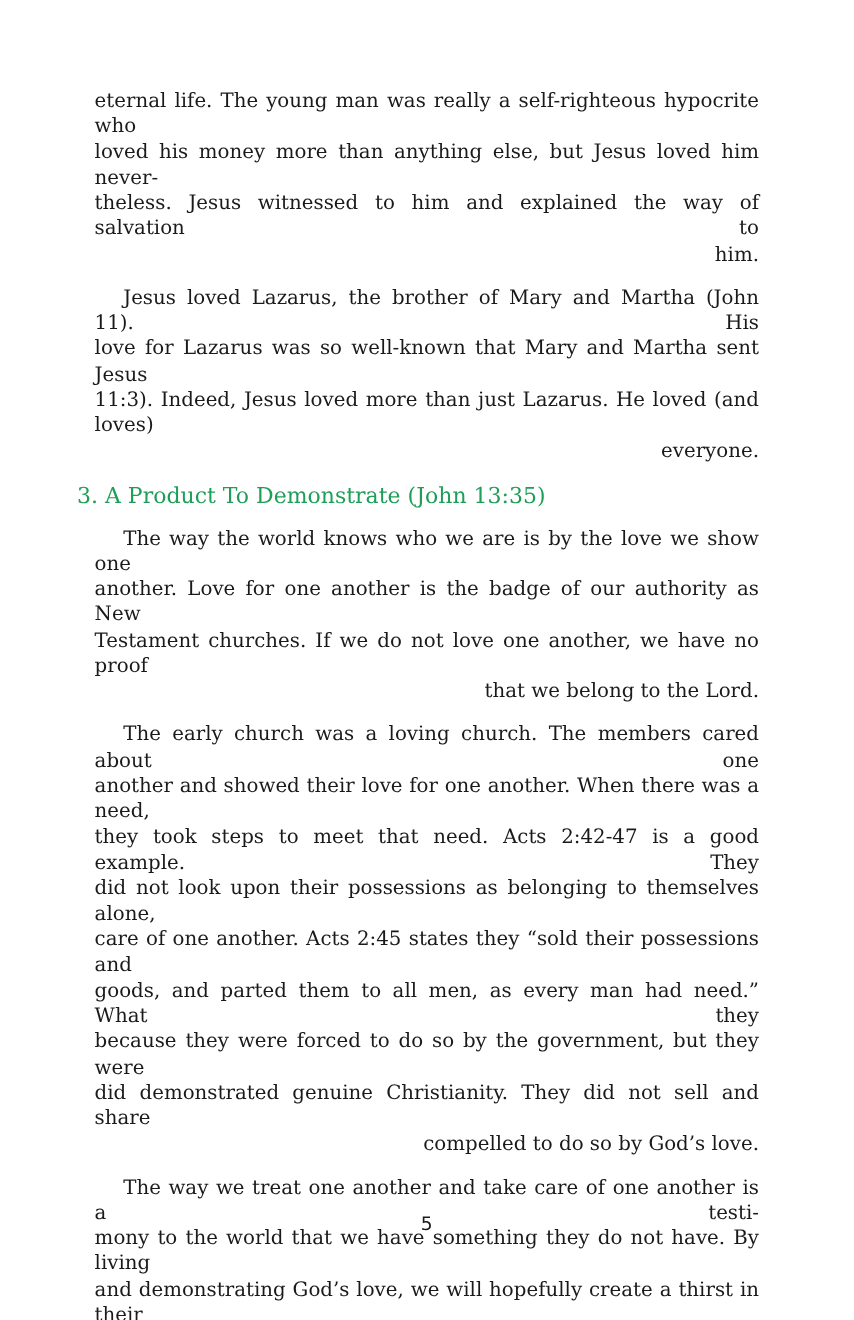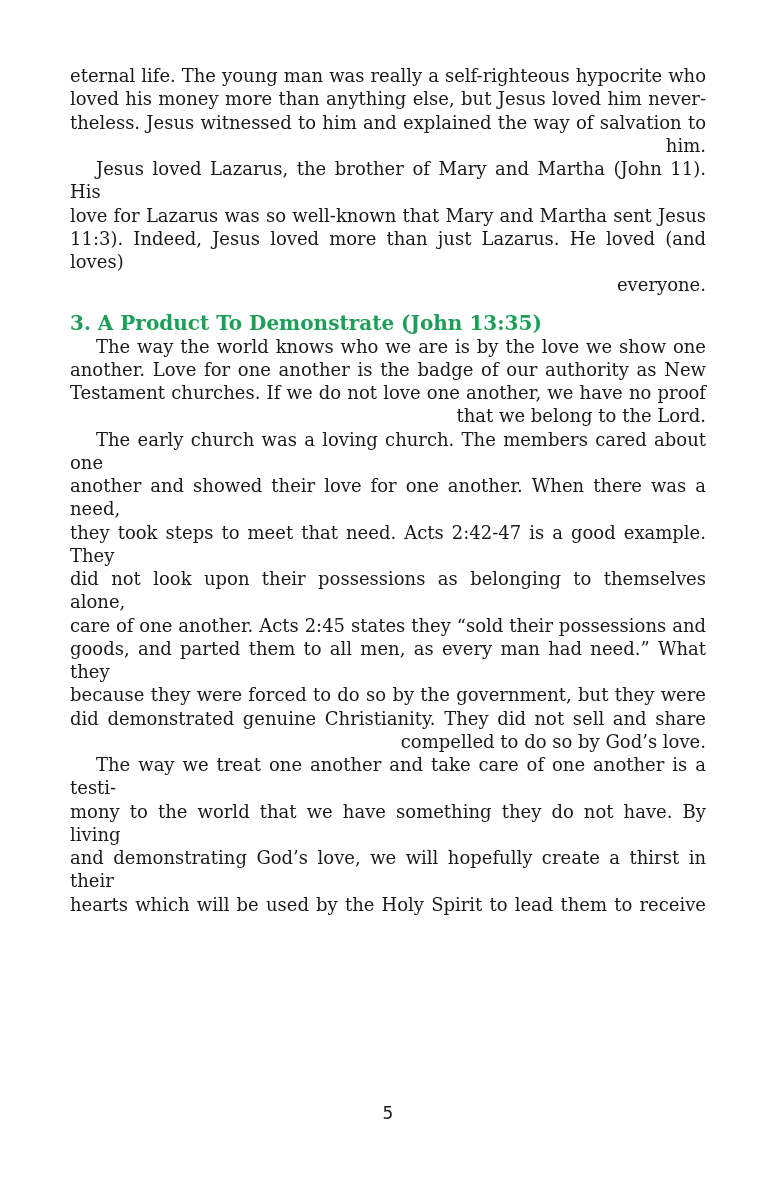--- a/index.html
+++ b/index.html
@@ -18,37 +18,37 @@
   }
   .column {
     position: absolute;
     left: 70px;
     top: 64px;
     width: 636px;
     font-size: 18px;
     line-height: 23.25px;
   }
   .para {
-    margin: 0;
+    margin: 16px;
   }
   .line {
     text-align: justify;
     text-align-last: justify;
   }
   .line.last {
     text-align: right;
     text-align-last: auto;
   }
   .line.first {
     text-indent: 26px;
   }
   .heading {
     font-size: 20px;
     line-height: 24px;
-    font-weight: bold;
+    font-weight: normal;
     color: var(--heading-color, #1e9e58);
     margin: 14px 0 0 0;
   }
   .folio {
     position: absolute;
     left: 0;
     top: 1103px;
     width: 100%;
     text-align: center;
     font-family: "DejaVu Sans", "Liberation Sans", sans-serif;

